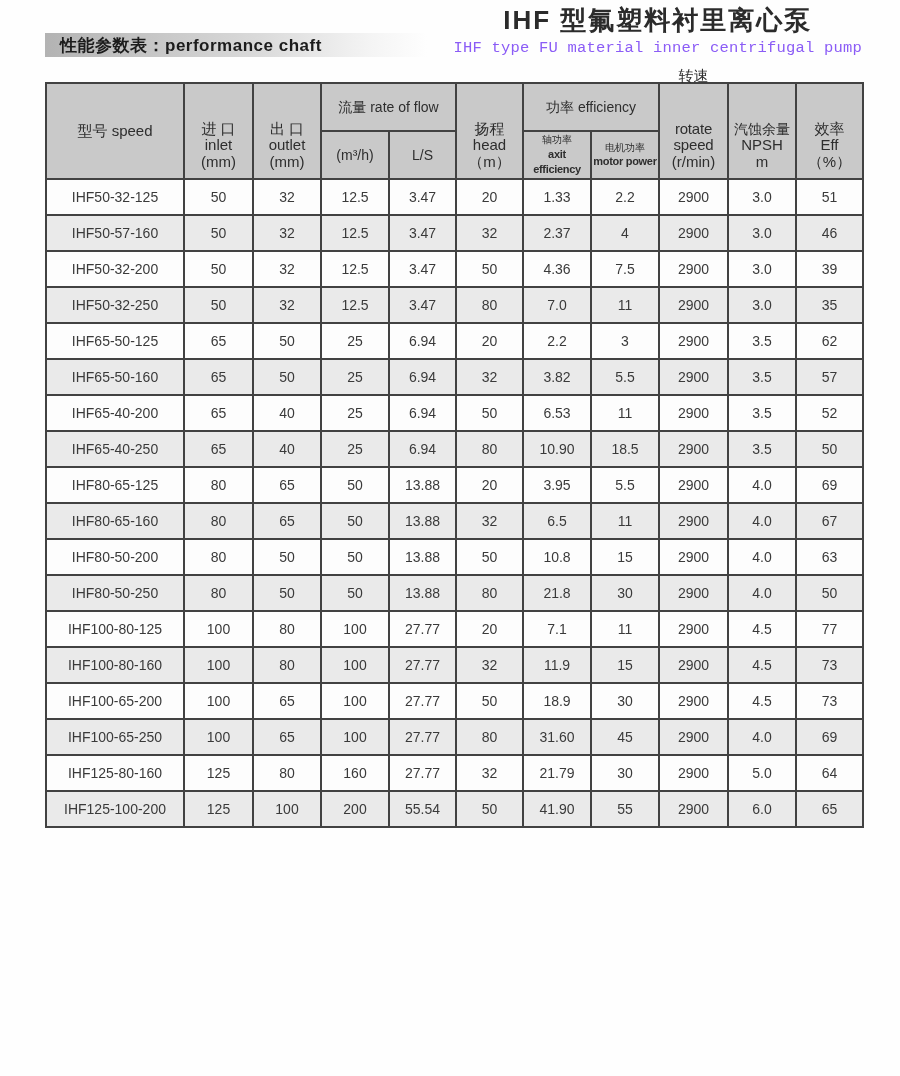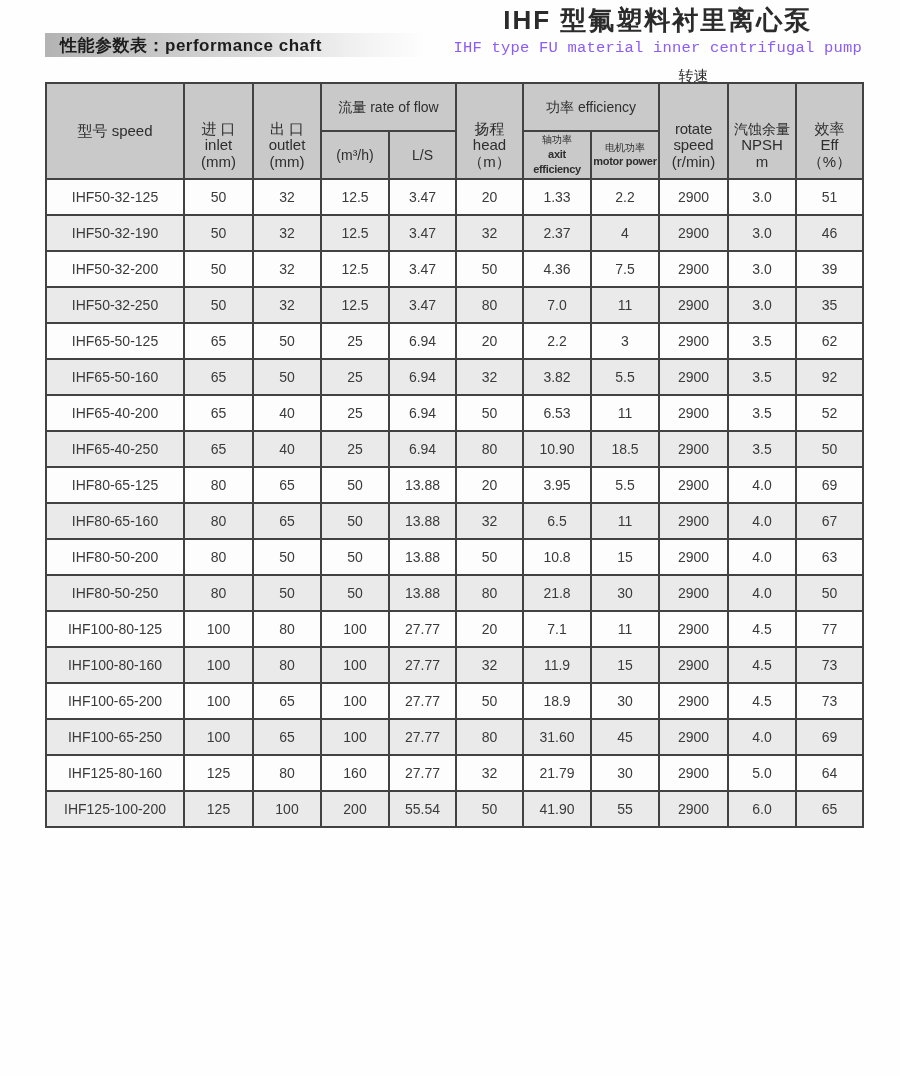--- a/index.html
+++ b/index.html
@@ -162,21 +162,21 @@
           <td>12.5</td>
           <td>3.47</td>
           <td>20</td>
           <td>1.33</td>
           <td>2.2</td>
           <td>2900</td>
           <td>3.0</td>
           <td>51</td>
         </tr>
         <tr>
-          <td>IHF50-32-190</td>
+          <td>IHF50-57-160</td>
           <td>50</td>
           <td>32</td>
           <td>12.5</td>
           <td>3.47</td>
           <td>32</td>
           <td>2.37</td>
           <td>4</td>
           <td>2900</td>
           <td>3.0</td>
           <td>46</td>
@@ -224,21 +224,21 @@
           <td>IHF65-50-160</td>
           <td>65</td>
           <td>50</td>
           <td>25</td>
           <td>6.94</td>
           <td>32</td>
           <td>3.82</td>
           <td>5.5</td>
           <td>2900</td>
           <td>3.5</td>
-          <td>92</td>
+          <td>57</td>
         </tr>
         <tr>
           <td>IHF65-40-200</td>
           <td>65</td>
           <td>40</td>
           <td>25</td>
           <td>6.94</td>
           <td>50</td>
           <td>6.53</td>
           <td>11</td>

